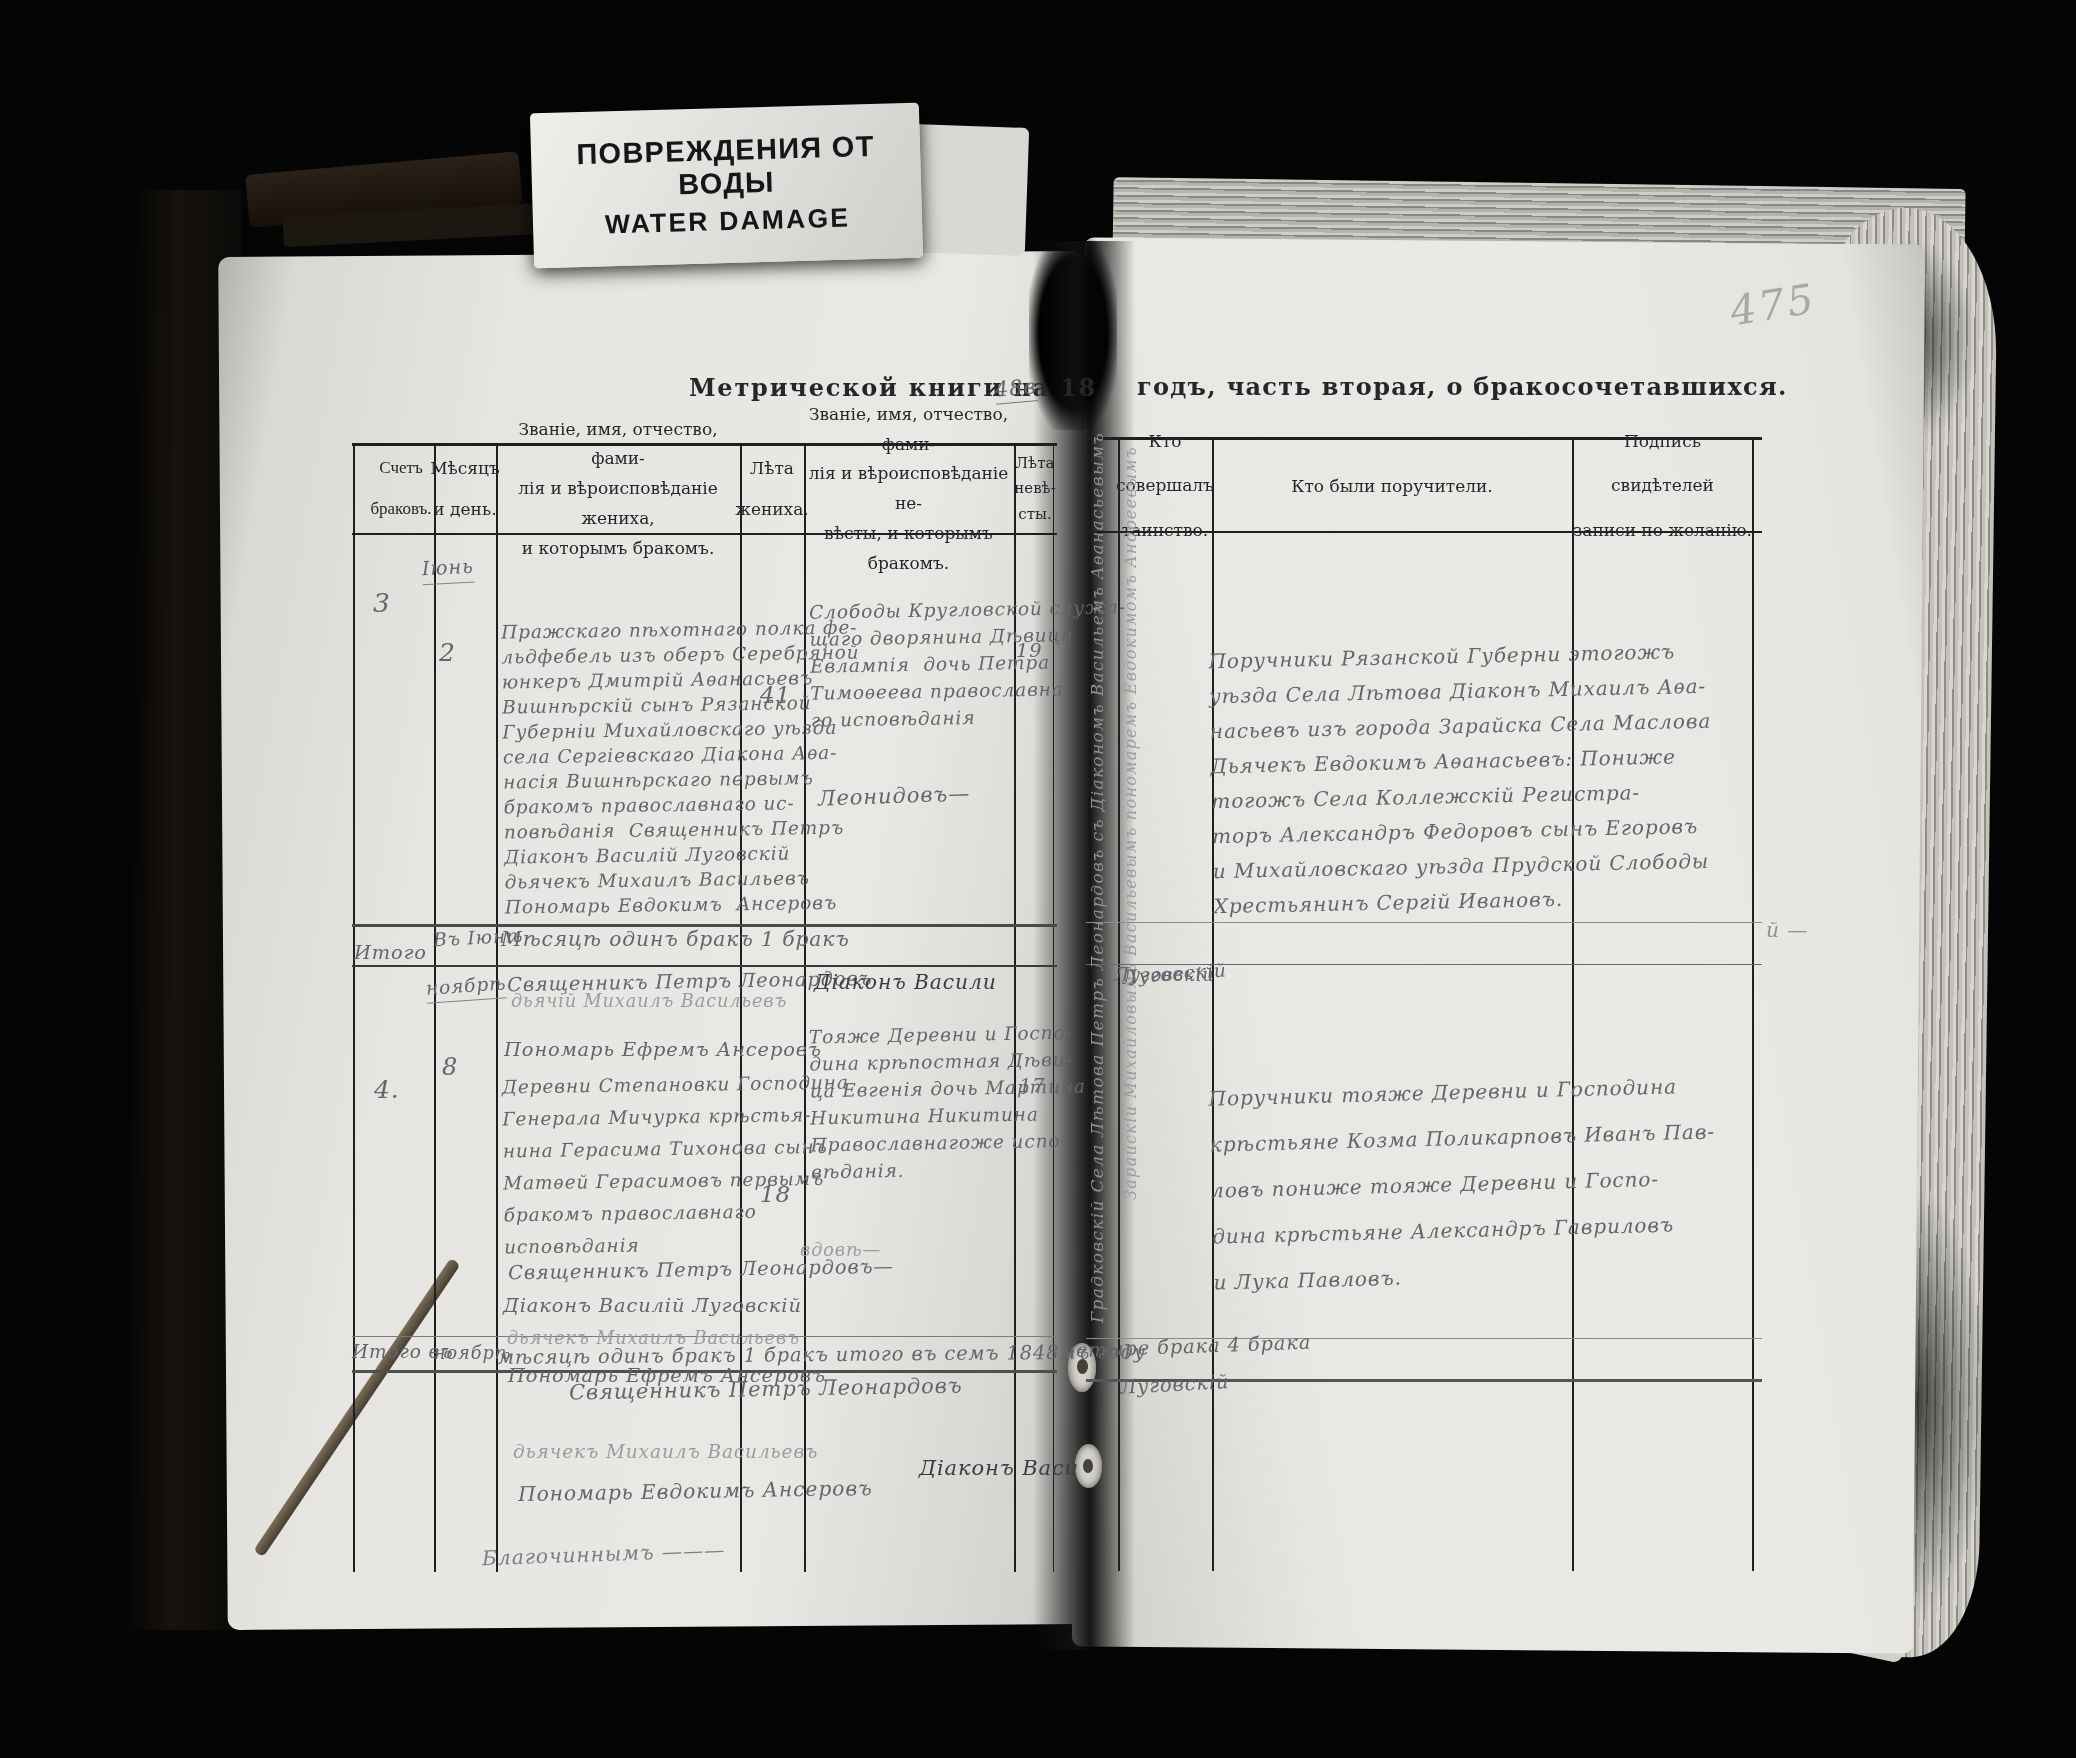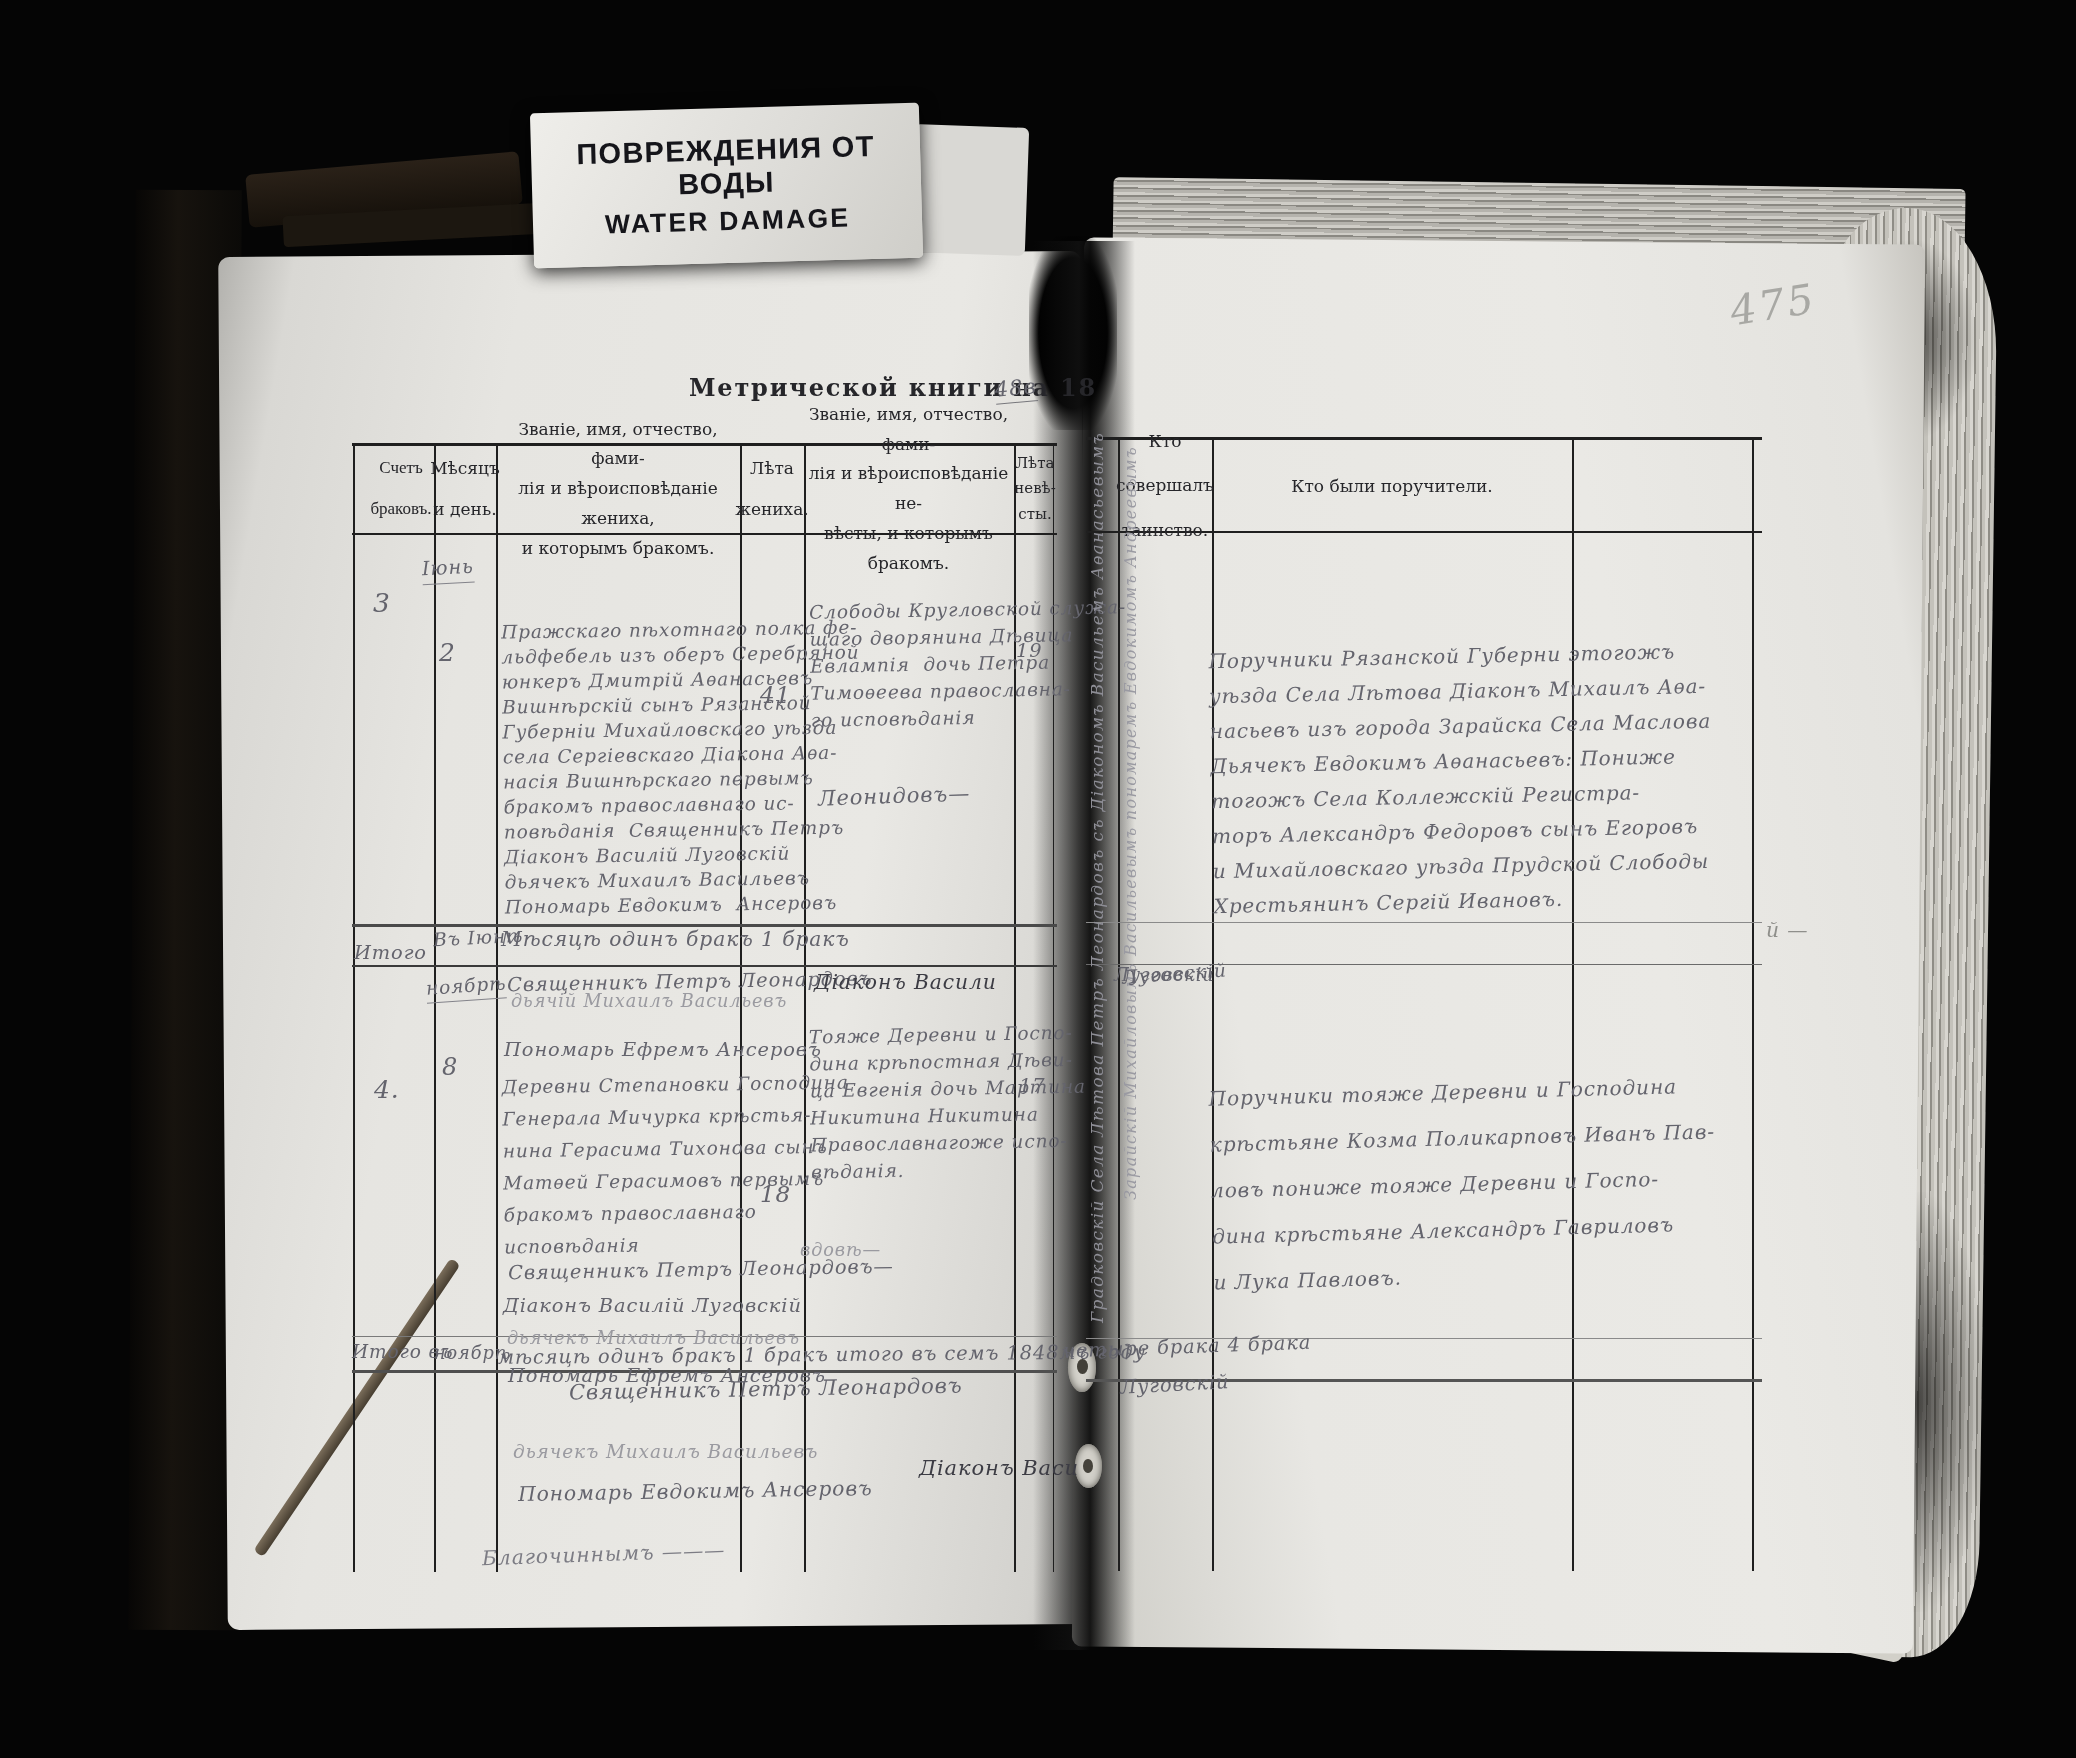--- a/index.html
+++ b/index.html
@@ -44,20 +44,21 @@
   <div class="abs" style="left:258px;top:1548px;width:353px;height:11.5px;background:linear-gradient(#7a6d5a,#473e31);transform:rotate(-56deg);transform-origin:left center;border-radius:5.3px;"></div>
 
   <div class="abs" style="left:912px;top:126px;width:115px;height:128px;background:#d9d8d4;transform:rotate(2deg);border-radius:6.2px;"></div>
   <div class="abs cell" style="left:532px;top:108px;width:389px;height:155px;background:linear-gradient(120deg,#efeeea,#dddcd8 60%,#cfcec9);transform:rotate(-1.6deg);border-radius:4.4px;box-shadow:0 4.4px 17.7px rgba(0,0,0,.8);flex-direction:column;">
     <div style="font-family:'Liberation Sans',sans-serif;font-weight:bold;font-size:29px;letter-spacing:1.3px;color:#15151a;">ПОВРЕЖДЕНИЯ ОТ ВОДЫ</div>
     <div style="font-family:'Liberation Sans',sans-serif;font-weight:bold;font-size:26.5px;letter-spacing:2.2px;color:#15151a;margin-top:6.2px;">WATER DAMAGE</div>
   </div>
 
   <div class="abs printed" style="left:689px;top:373px;font-size:24px;font-weight:bold;white-space:nowrap;letter-spacing:1.8px;">Метрической книги на 18</div>
   <div class="abs hw" style="left:995px;top:376px;font-size:21px;transform:rotate(-5deg);border-bottom:1.3px solid #77777c;padding-bottom:1.8px;">48в</div>
+  <div class="abs printed" style="left:1137px;top:372px;font-size:24px;font-weight:bold;white-space:nowrap;letter-spacing:1.3px;">годъ, часть вторая, о бракосочетавшихся.</div>
 
   <div class="abs hw pencil" style="left:1730px;top:281px;font-size:41px;transform:rotate(-9deg);letter-spacing:2.6px;">475</div>
   <div class="abs hw" style="left:1766px;top:918px;font-size:20.3px;color:#8f8f8b;">й —</div>
 
   <div class="abs ln" style="left:353px;top:443px;width:1.8px;height:1129px;"></div>
   <div class="abs ln" style="left:434px;top:443px;width:1.8px;height:1129px;"></div>
   <div class="abs ln" style="left:496px;top:443px;width:1.8px;height:1129px;"></div>
   <div class="abs ln" style="left:740px;top:443px;width:1.8px;height:1129px;"></div>
   <div class="abs ln" style="left:804px;top:443px;width:1.8px;height:1129px;"></div>
   <div class="abs ln" style="left:1014px;top:443px;width:1.8px;height:1129px;"></div>
@@ -93,20 +94,22 @@
 жениха.</div>
   <div class="abs cell printed" style="left:804px;top:446px;width:209px;height:86px;font-size:17px;line-height:1.75;">Званіе, имя, отчество, фами-
 лія и вѣроисповѣданіе не-
 вѣсты, и которымъ бракомъ.</div>
   <div class="abs cell printed" style="left:1014px;top:446px;width:42px;height:86px;font-size:15px;line-height:1.7;">Лѣта
 невѣ-
 сты.</div>
   <div class="abs cell printed" style="left:1118px;top:439px;width:94px;height:93px;font-size:17px;line-height:2.6;">Кто совершалъ
 таинство.</div>
   <div class="abs cell printed" style="left:1212px;top:439px;width:360px;height:93px;font-size:17px;">Кто были поручители.</div>
+  <div class="abs cell printed" style="left:1572px;top:439px;width:181px;height:93px;font-size:17px;line-height:2.6;">Подпись свидѣтелей
+записи по желанію.</div>
 
   <div class="abs hw" style="left:373px;top:587px;font-size:26.5px;">3</div>
   <div class="abs hw" style="left:422px;top:556px;font-size:19.4px;border-bottom:1.3px solid #83838a;padding-bottom:4.4px;transform:rotate(-3deg);">Іюнь</div>
   <div class="abs hw" style="left:439px;top:638px;font-size:25px;">2</div>
   <div class="abs hw" style="left:503px;top:617px;font-size:18.5px;line-height:25px;transform:rotate(-.8deg);">Пражскаго пѣхотнаго полка фе-
 льдфебель изъ оберъ Серебряной
 юнкеръ Дмитрій Аѳанасьевъ
 Вишнѣрскій сынъ Рязанской
 Губерніи Михайловскаго уѣзда
 села Сергіевскаго Діакона Аѳа-

